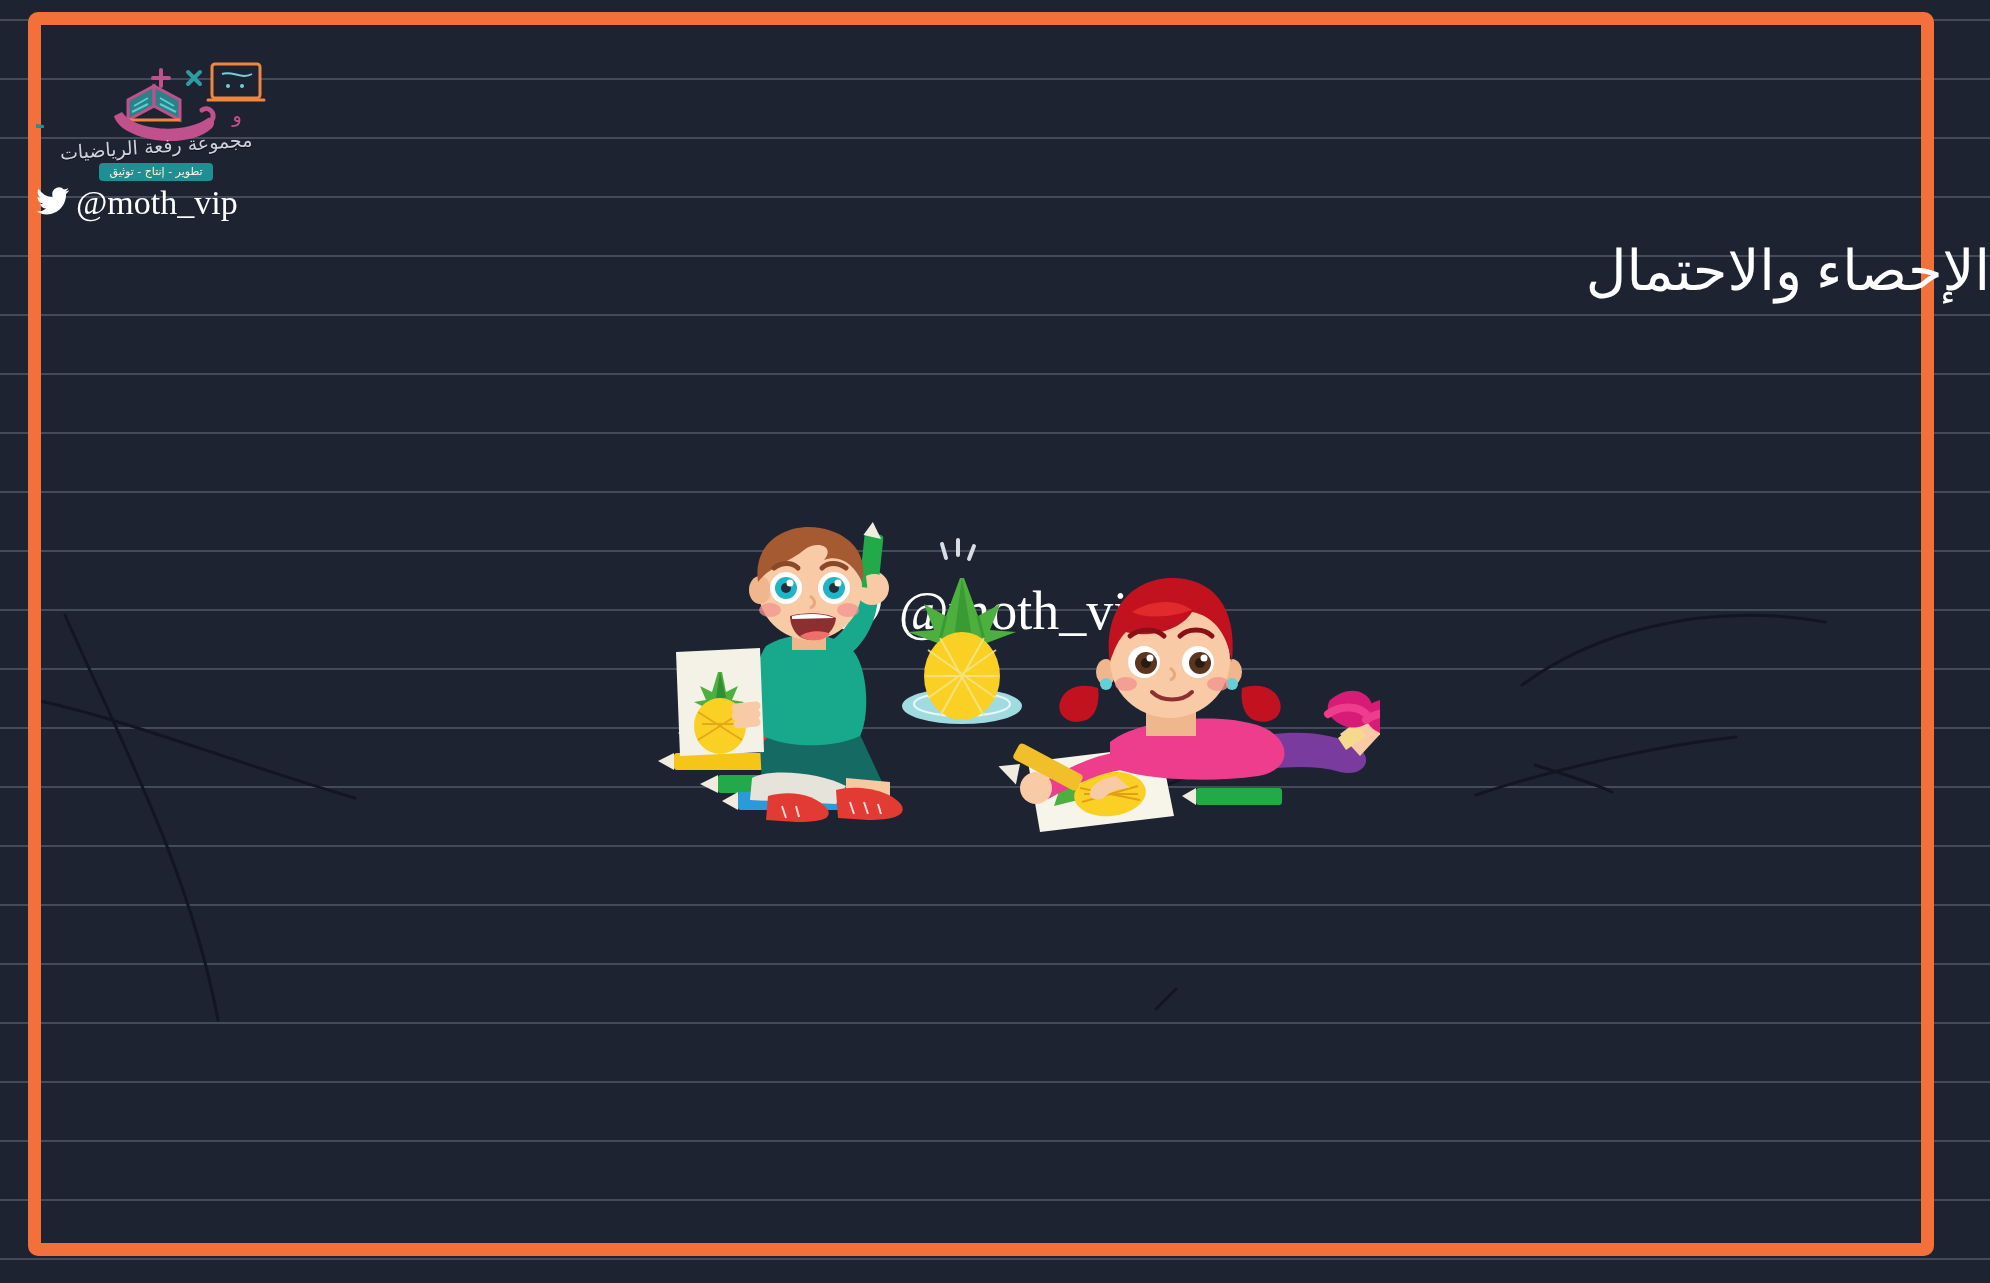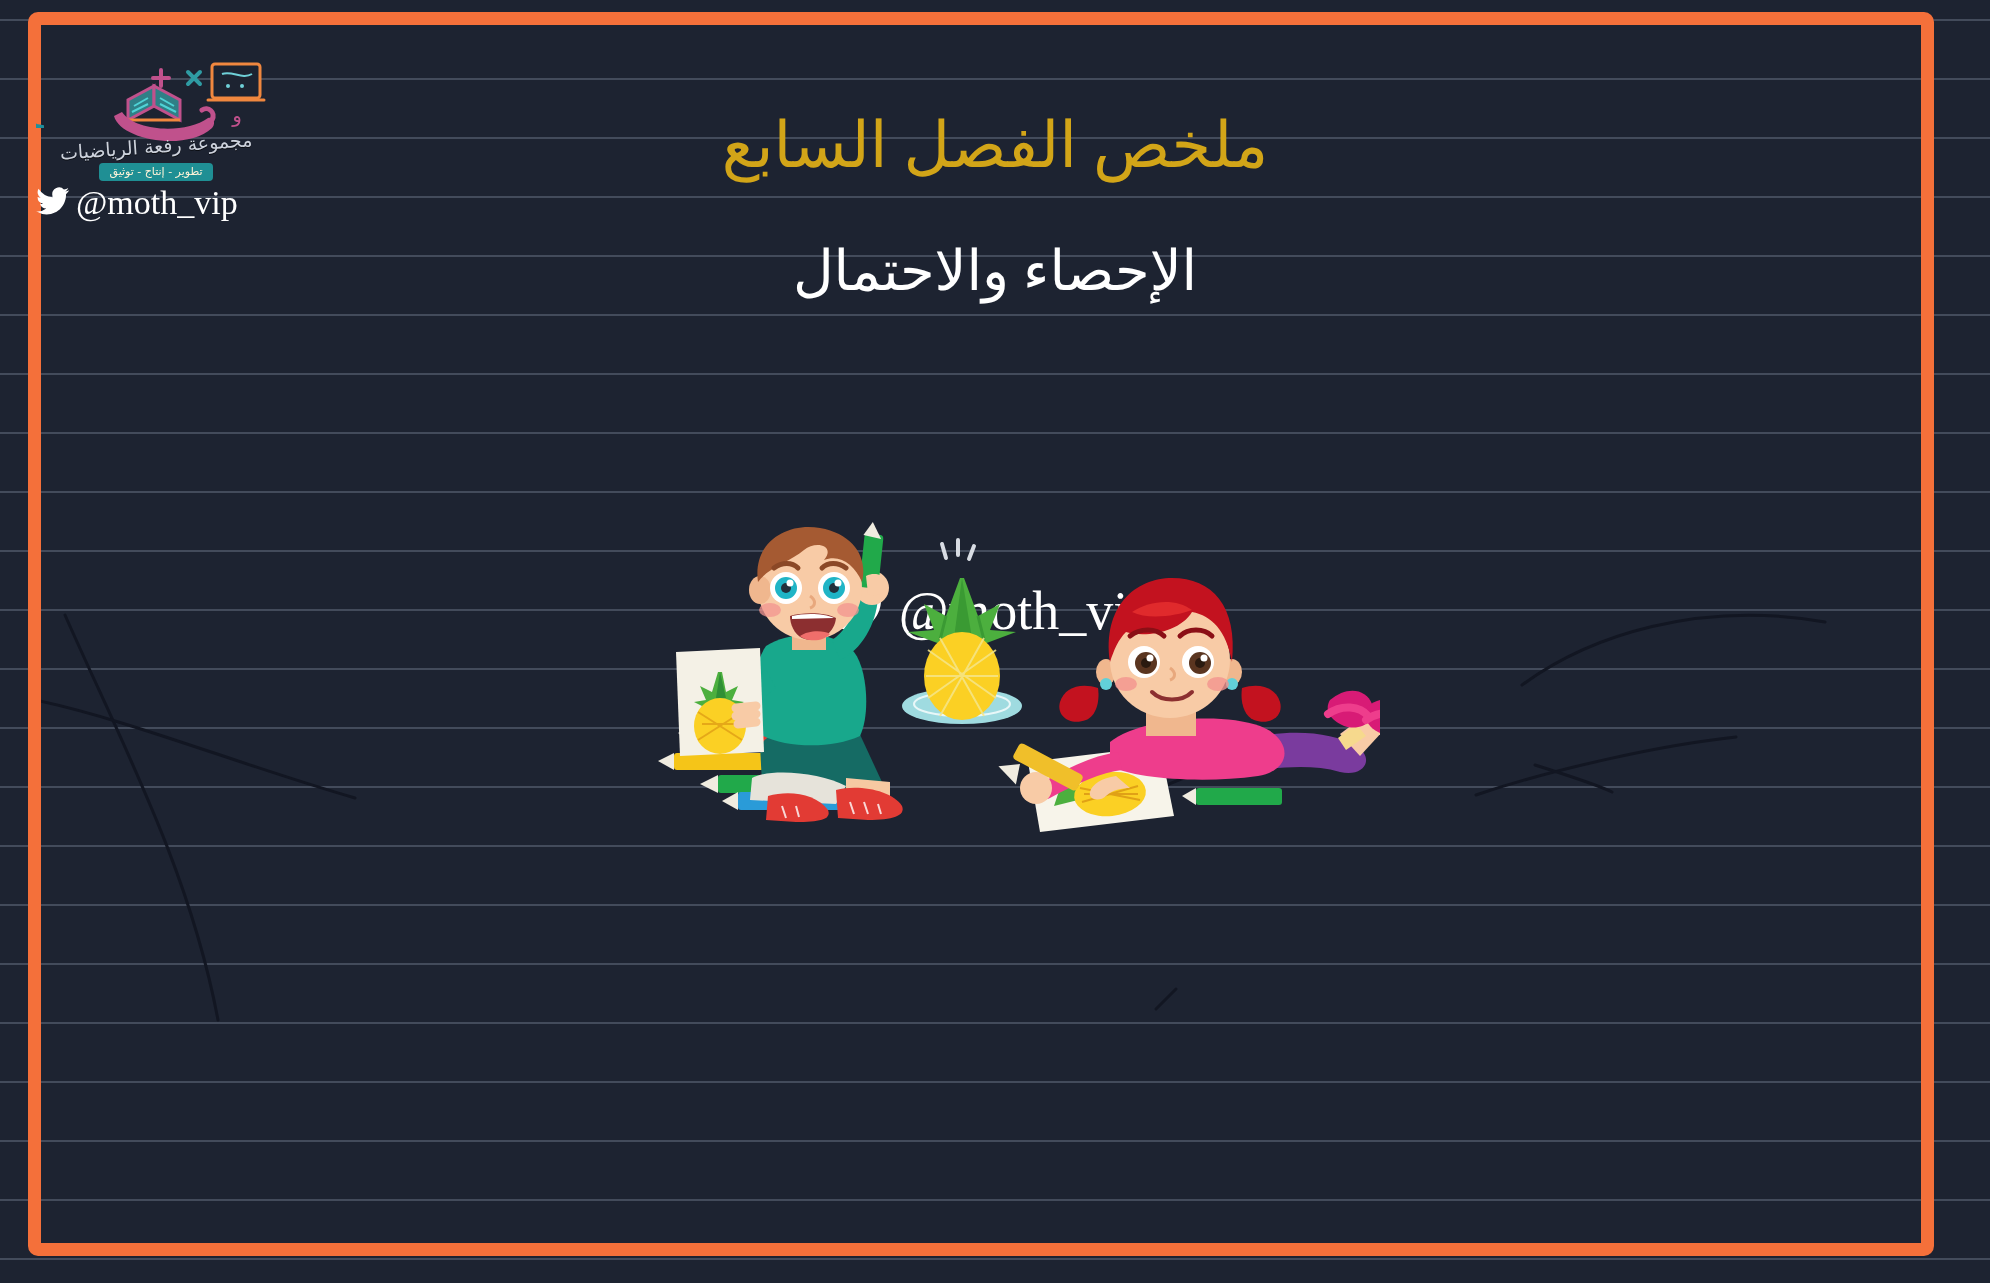--- a/index.html
+++ b/index.html
@@ -78,21 +78,20 @@
     position:absolute;left:0;right:0;top:108px;
     text-align:center;
     color:#d2a518;
     font-size:64px;
     font-family:"Liberation Serif", serif;
     font-weight:400;
     letter-spacing:1px;
   }
   .subtitle{
     position:absolute;left:0;right:0;top:238px;
-    text-align:center;
     color:#ffffff;
     font-size:56px;
     font-family:"Liberation Serif", serif;
   }
   .author{
     position:absolute;left:0;right:0;top:385px;
     text-align:center;
     color:#c7cbd4;
     font-size:58px;
     font-family:"Liberation Serif", serif;
@@ -198,21 +197,20 @@
     <div class="logo-handle">
       <span class="bird">
         <svg width="34" height="28" viewBox="0 0 24 20" fill="#ffffff">
           <path d="M23.6 2.4c-.9.4-1.8.66-2.8.78A4.84 4.84 0 0 0 22.9.66c-.94.56-1.98.96-3.08 1.18A4.86 4.86 0 0 0 11.6 6.3c0 .38.04.75.12 1.1A13.79 13.79 0 0 1 1.67 1.2a4.86 4.86 0 0 0 1.5 6.48 4.8 4.8 0 0 1-2.2-.6v.06a4.86 4.86 0 0 0 3.9 4.76 4.9 4.9 0 0 1-2.2.08 4.86 4.86 0 0 0 4.54 3.37A9.76 9.76 0 0 1 0 17.4a13.75 13.75 0 0 0 7.46 2.18c8.95 0 13.84-7.4 13.84-13.82l-.02-.63A9.8 9.8 0 0 0 23.6 2.4z"></path>
         </svg>
       </span>
       <span class="handle-text">@moth_vip</span>
     </div>
   </div>
 
-  <div class="title">ملخص الفصل السابع</div>
   <div class="subtitle">الإحصاء والاحتمال</div>
 
   <div class="author-handle">
     <span class="bird">
       <svg width="52" height="43" viewBox="0 0 24 20" fill="#ffffff">
         <path d="M23.6 2.4c-.9.4-1.8.66-2.8.78A4.84 4.84 0 0 0 22.9.66c-.94.56-1.98.96-3.08 1.18A4.86 4.86 0 0 0 11.6 6.3c0 .38.04.75.12 1.1A13.79 13.79 0 0 1 1.67 1.2a4.86 4.86 0 0 0 1.5 6.48 4.8 4.8 0 0 1-2.2-.6v.06a4.86 4.86 0 0 0 3.9 4.76 4.9 4.9 0 0 1-2.2.08 4.86 4.86 0 0 0 4.54 3.37A9.76 9.76 0 0 1 0 17.4a13.75 13.75 0 0 0 7.46 2.18c8.95 0 13.84-7.4 13.84-13.82l-.02-.63A9.8 9.8 0 0 0 23.6 2.4z"></path>
       </svg>
     </span>
     <span class="handle-text">@moth_vip</span>
   </div>

